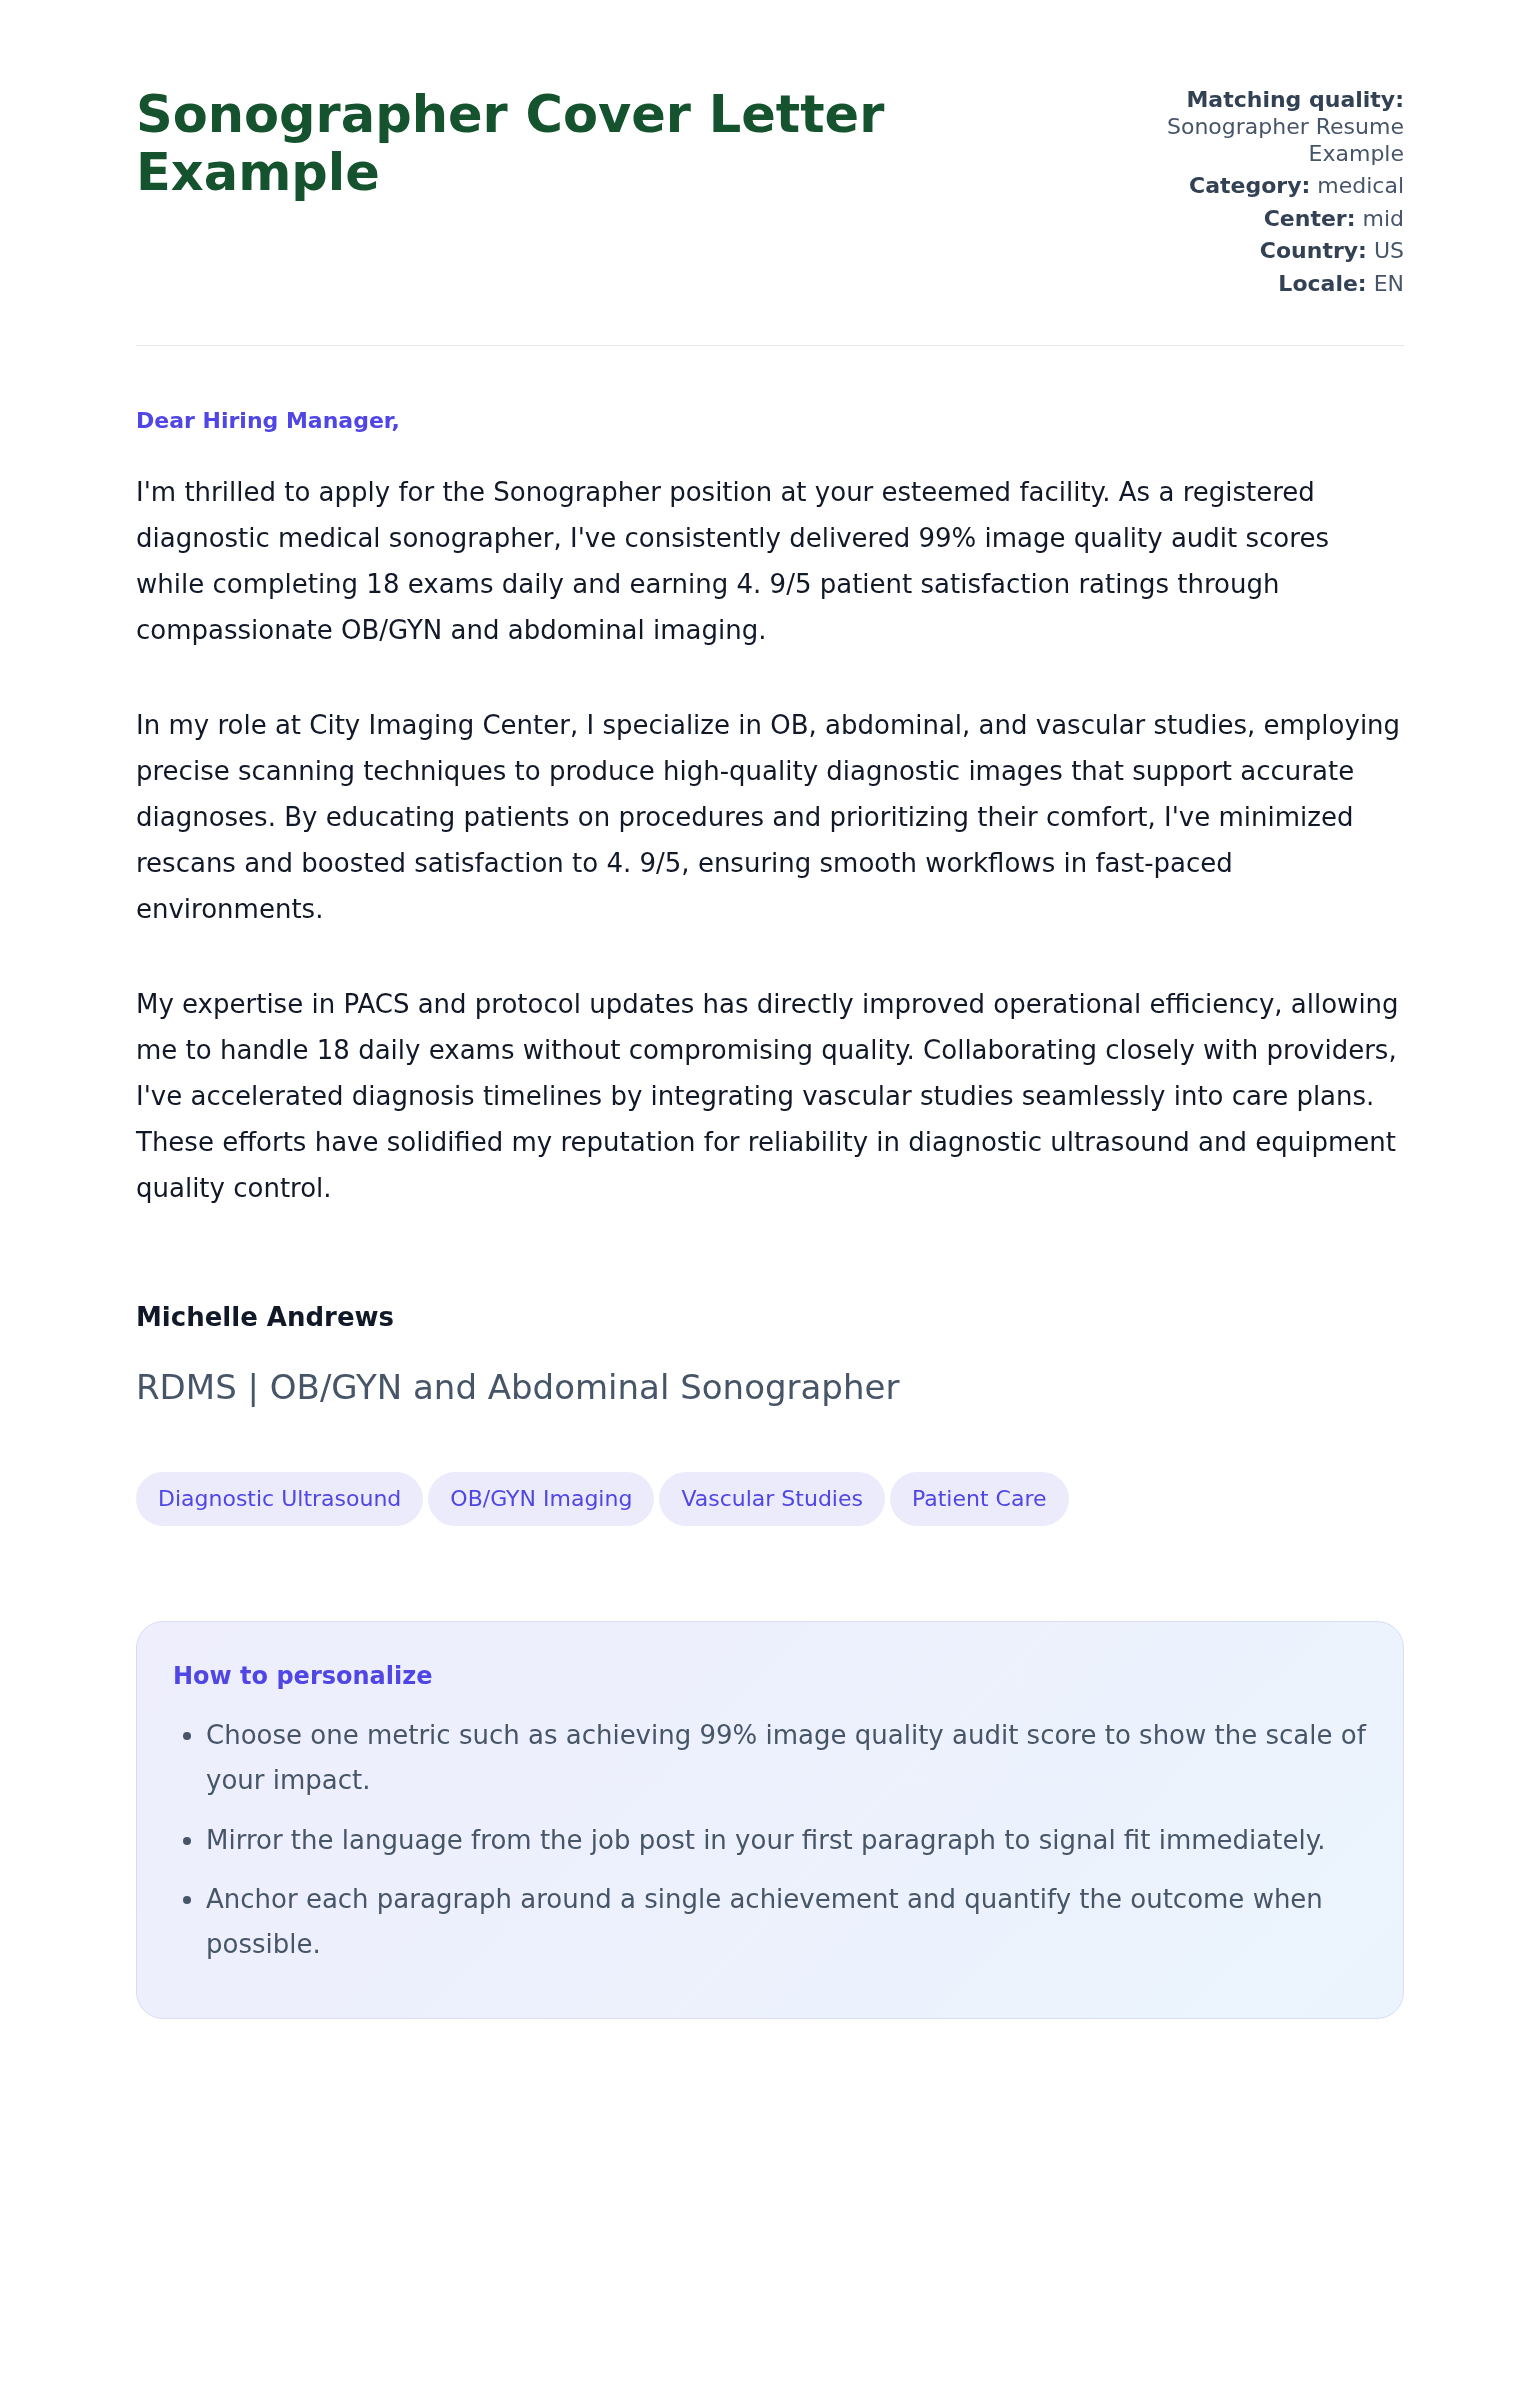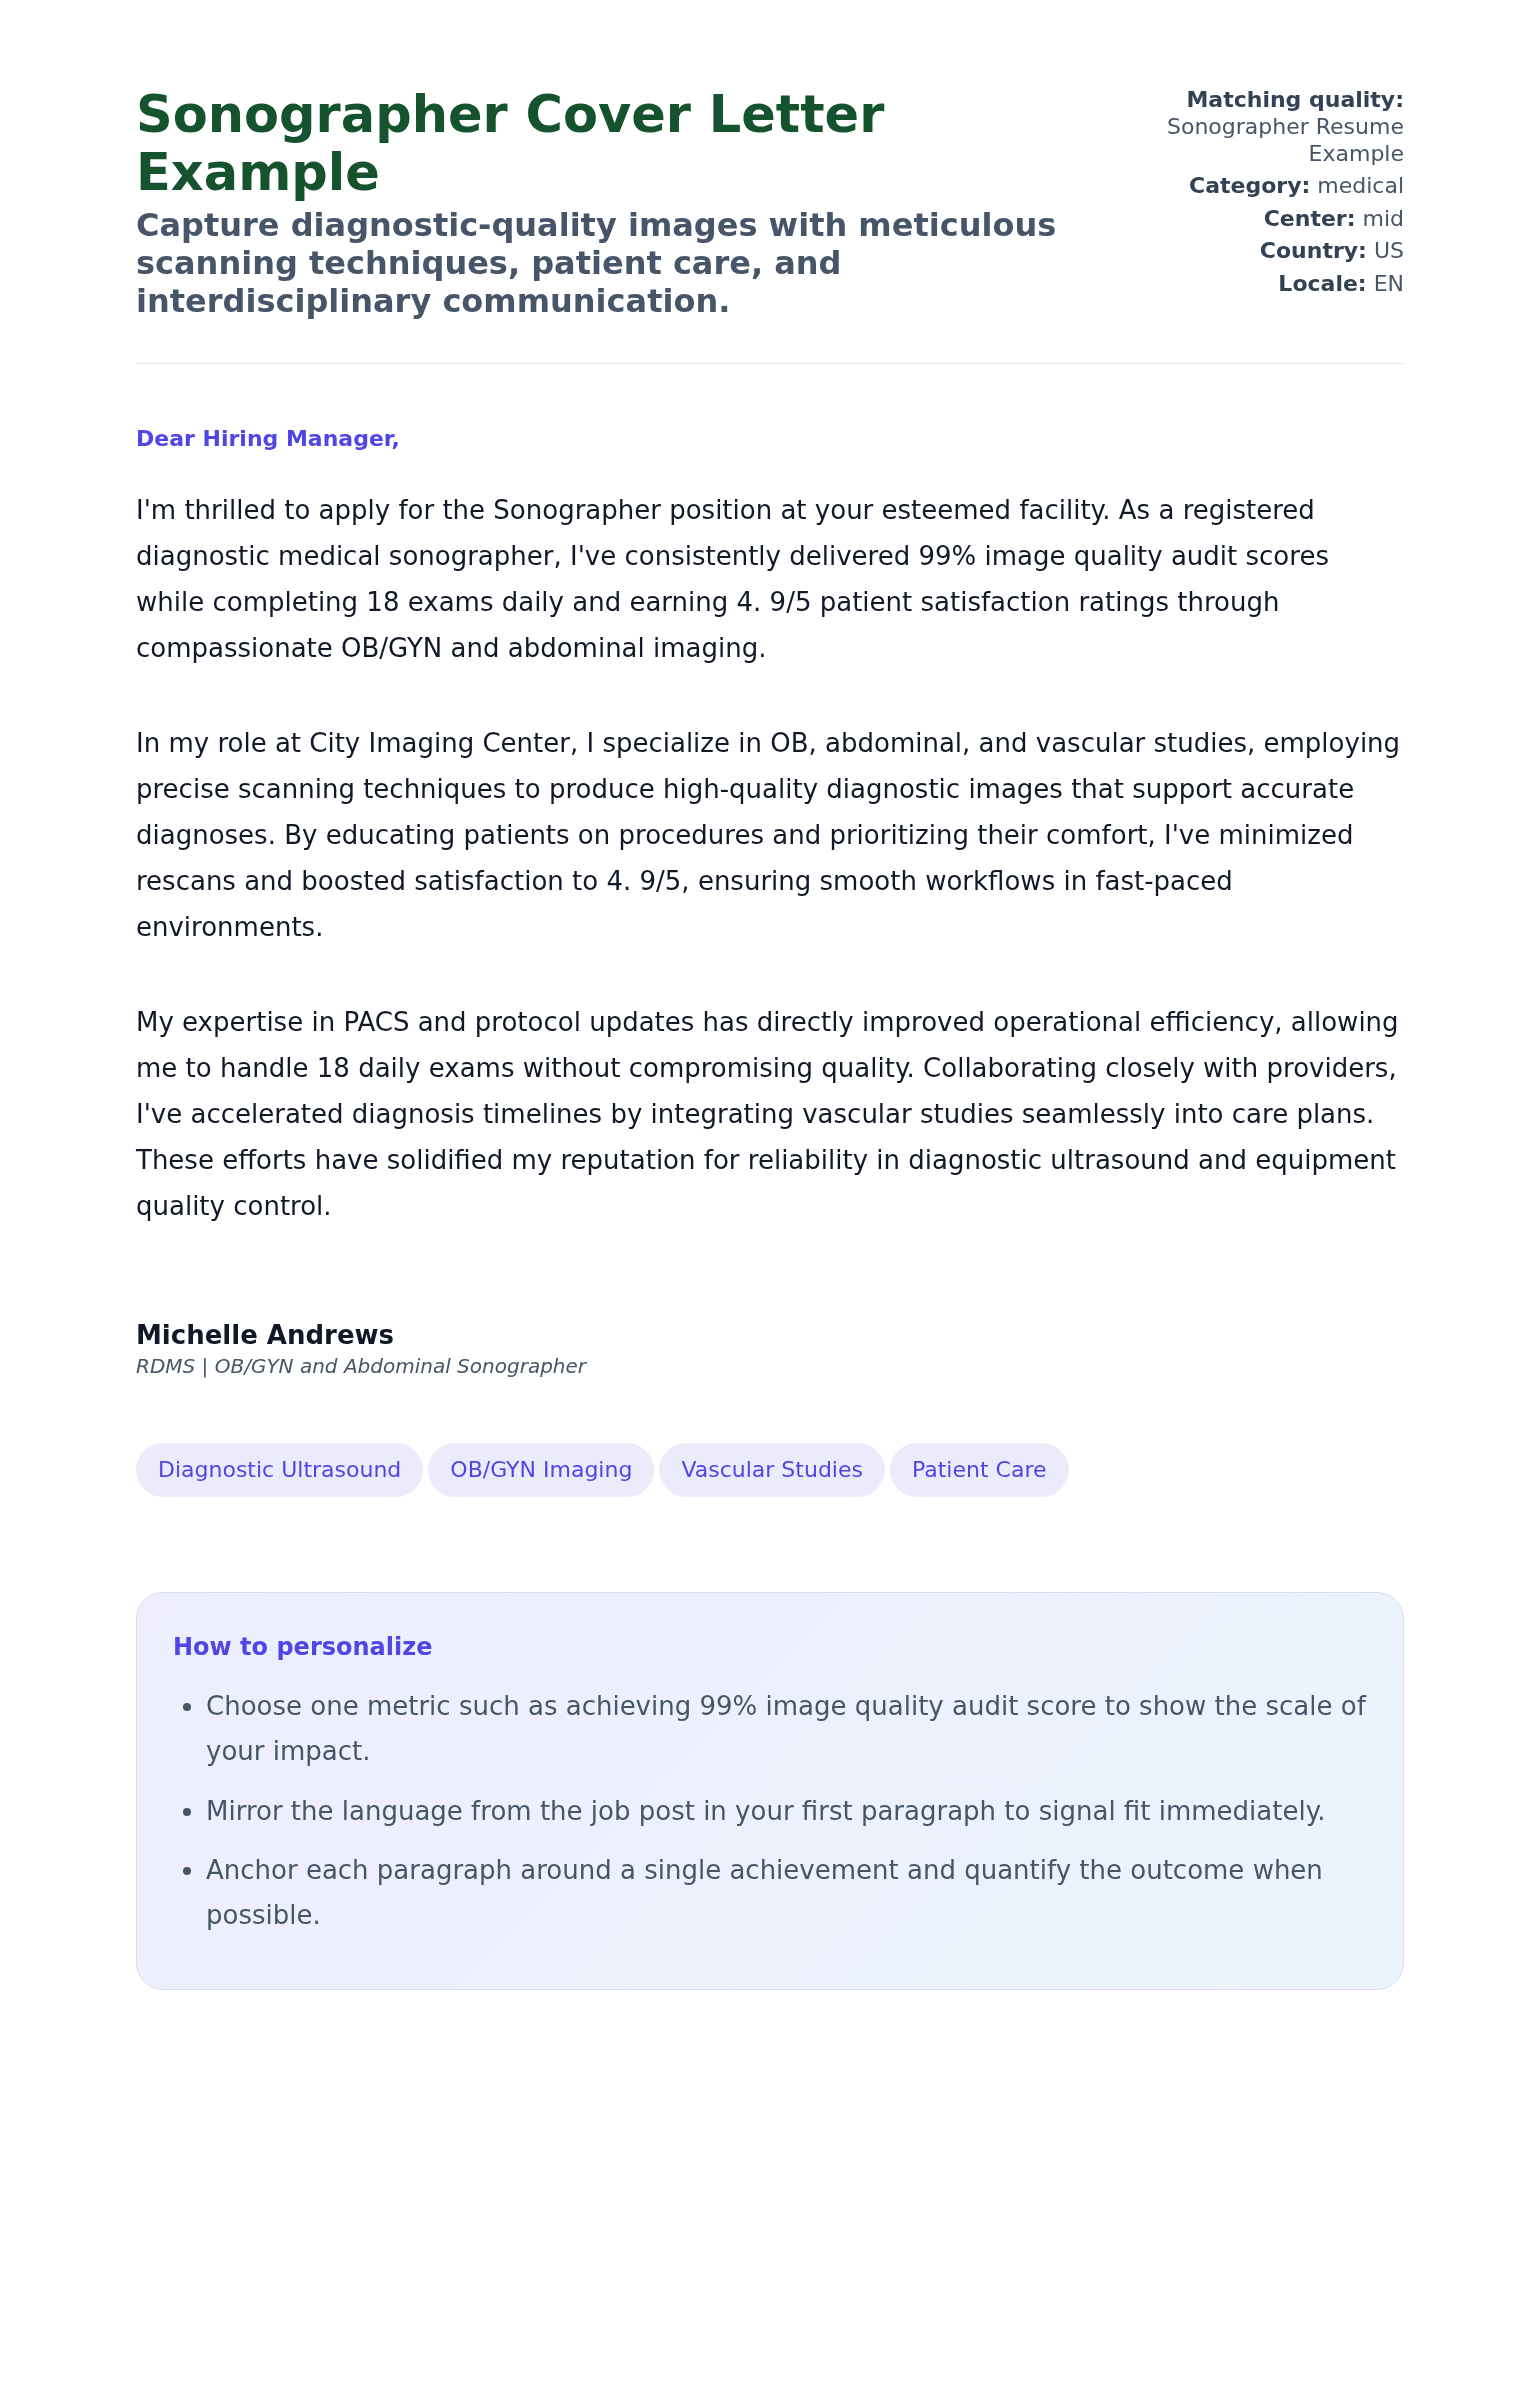--- a/index.html
+++ b/index.html
@@ -8,36 +8,35 @@
   .header { display: flex; justify-content: space-between; align-items: flex-start; padding-bottom: 43px; border-bottom: 1.8px solid #e5e7eb; }
   .header-left { max-width: 960px; }
   .title { color: #14532d; font-size: 51px; font-weight: bold; line-height: 58px; margin: 0; }
   .subtitle { color: #475569; font-size: 32px; font-weight: bold; line-height: 38px; margin: 3.6px 0 0 0; }
   .meta { text-align: right; font-size: 22px; color: #475569; line-height: 27px; width: 245px; margin-top: 0px; }
   .meta .row { margin-bottom: 5.4px; }
   .meta b { color: #334155; }
   .salutation { color: #4f46e5; font-size: 22px; font-weight: bold; margin: 62px 0 36px 0; }
   .para { font-size: 26px; line-height: 46px; margin: 0 0 49px 0; color: #111827; }
   .sig-name { font-size: 26px; font-weight: bold; margin-top: 91px; color: #111827; }
-  .sig-title { font-size: 20px; color: #475569; margin-top: 4px; font-style: italic; }
+  .sig-title { font-size: 34px; color: #475569; margin-top: 35px; }
   .tags { display: flex; gap: 5px; margin-top: 65px; flex-wrap: wrap; }
   .tag { background: #ebebfb; color: #4f46e5; font-size: 22px; padding: 14.5px 22px; border-radius: 29px; }
   .tips { margin-top: 95px; border: 1.8px solid #d9dcf5; border-radius: 27px; background: linear-gradient(135deg, #eeeefc, #ebf4fd); padding: 40px 36px 36px 36px; }
   .tips-title { color: #4f46e5; font-size: 24px; font-weight: bold; margin: 0 0 23.5px 0; }
   .tips ul { margin: 0; padding-left: 33px; }
   .tips li { font-size: 26px; line-height: 45px; color: #475569; margin-bottom: 14.5px; }
 </style>
 </head>
 <body>
 
 <div class="page">
   <div class="header">
     <div class="header-left">
       <h1 class="title">Sonographer Cover Letter Example</h1>
-      <p class="subtitle">Capture diagnostic-quality images with meticulous scanning techniques, patient care, and interdisciplinary communication.</p>
     </div>
     <div class="meta">
       <div class="row">
         <b>Matching quality:</b><br>
         <span>Sonographer Resume Example</span>
       </div>
       <div class="row">
         <b>Category:</b>
         <span>medical</span>
       </div>

